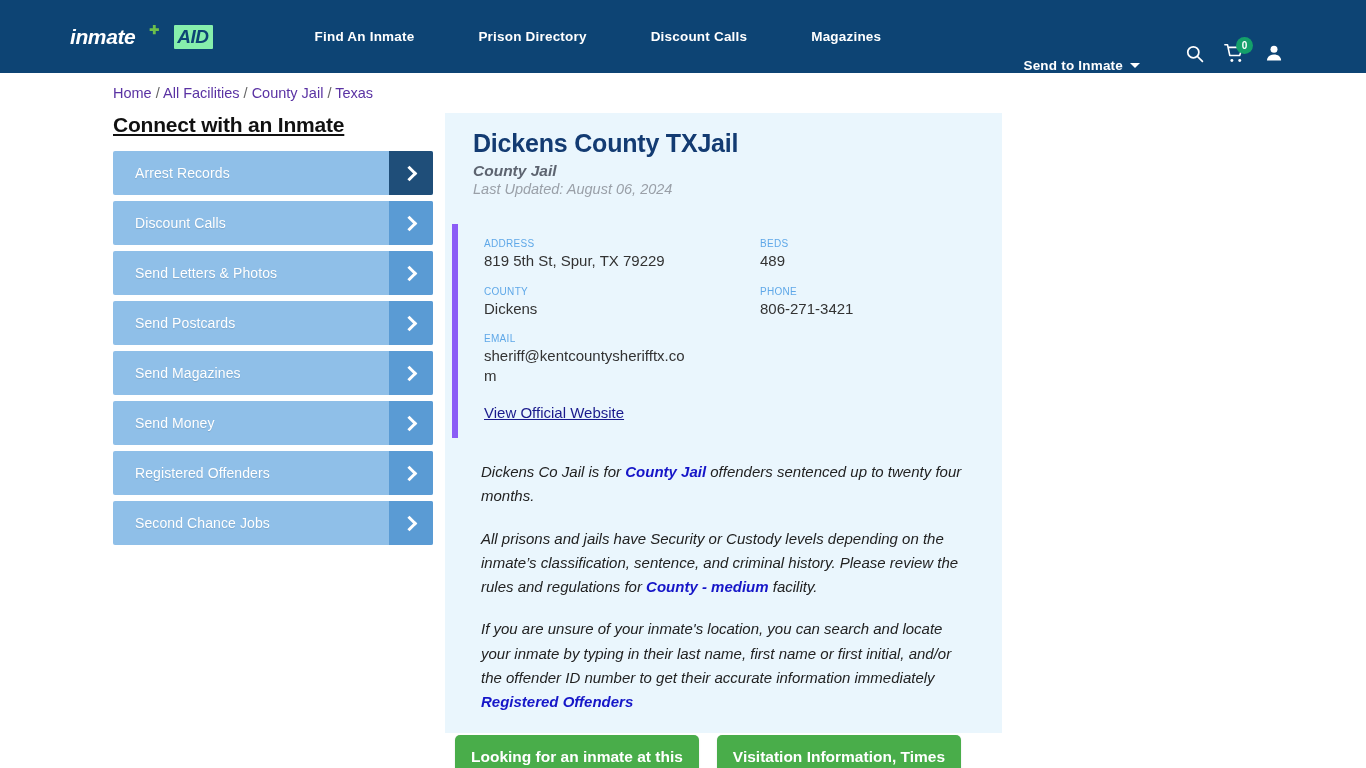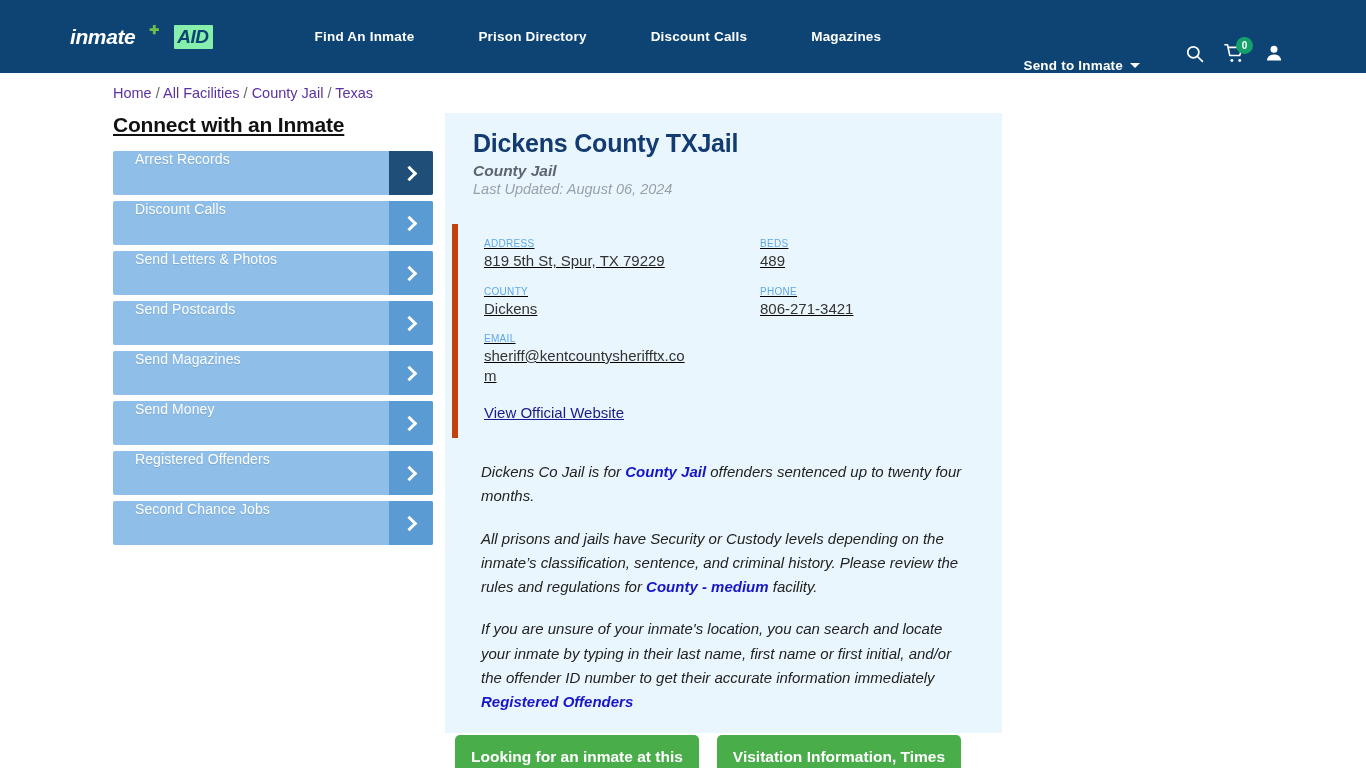--- a/index.html
+++ b/index.html
@@ -137,21 +137,21 @@
     margin: 0 0 14px 0;
     letter-spacing: -0.2px;
     cursor: pointer;
     display: inline-block;
   }
   .side-btn {
     position: relative;
     height: 44px;
     background: #8fbfe8;
     margin-bottom: 6px;
-    display: flex; 
+    display: flex; align-items: center;
     cursor: pointer;
     border-radius: 2px;
     overflow: hidden;
   }
   .side-btn-label {
     color: #ffffff;
     font-size: 14px;
     padding-left: 22px;
     letter-spacing: 0.1px;
     text-shadow: 0 1px 1px rgba(0,0,0,0.12);
@@ -290,22 +290,21 @@
     margin: 1px 0 0 0;
     font-size: 14.5px;
     font-style: italic;
     color: #9aa0a8;
   }
 
   .info-block {
     position: relative;
     margin: 27px 0 0 7px;
     padding: 14px 0 16px 26px;
-    border-left: 6px solid #c2410c;
-    text-decoration: underline;
+    border-left: 6px solid #8b5cf6;
   }
   .info-grid {
     display: grid;
     grid-template-columns: 276px auto;
     row-gap: 15px;
   }
   .info-label {
     font-size: 10px;
     color: #5fa8e8;
     letter-spacing: 0.3px;

